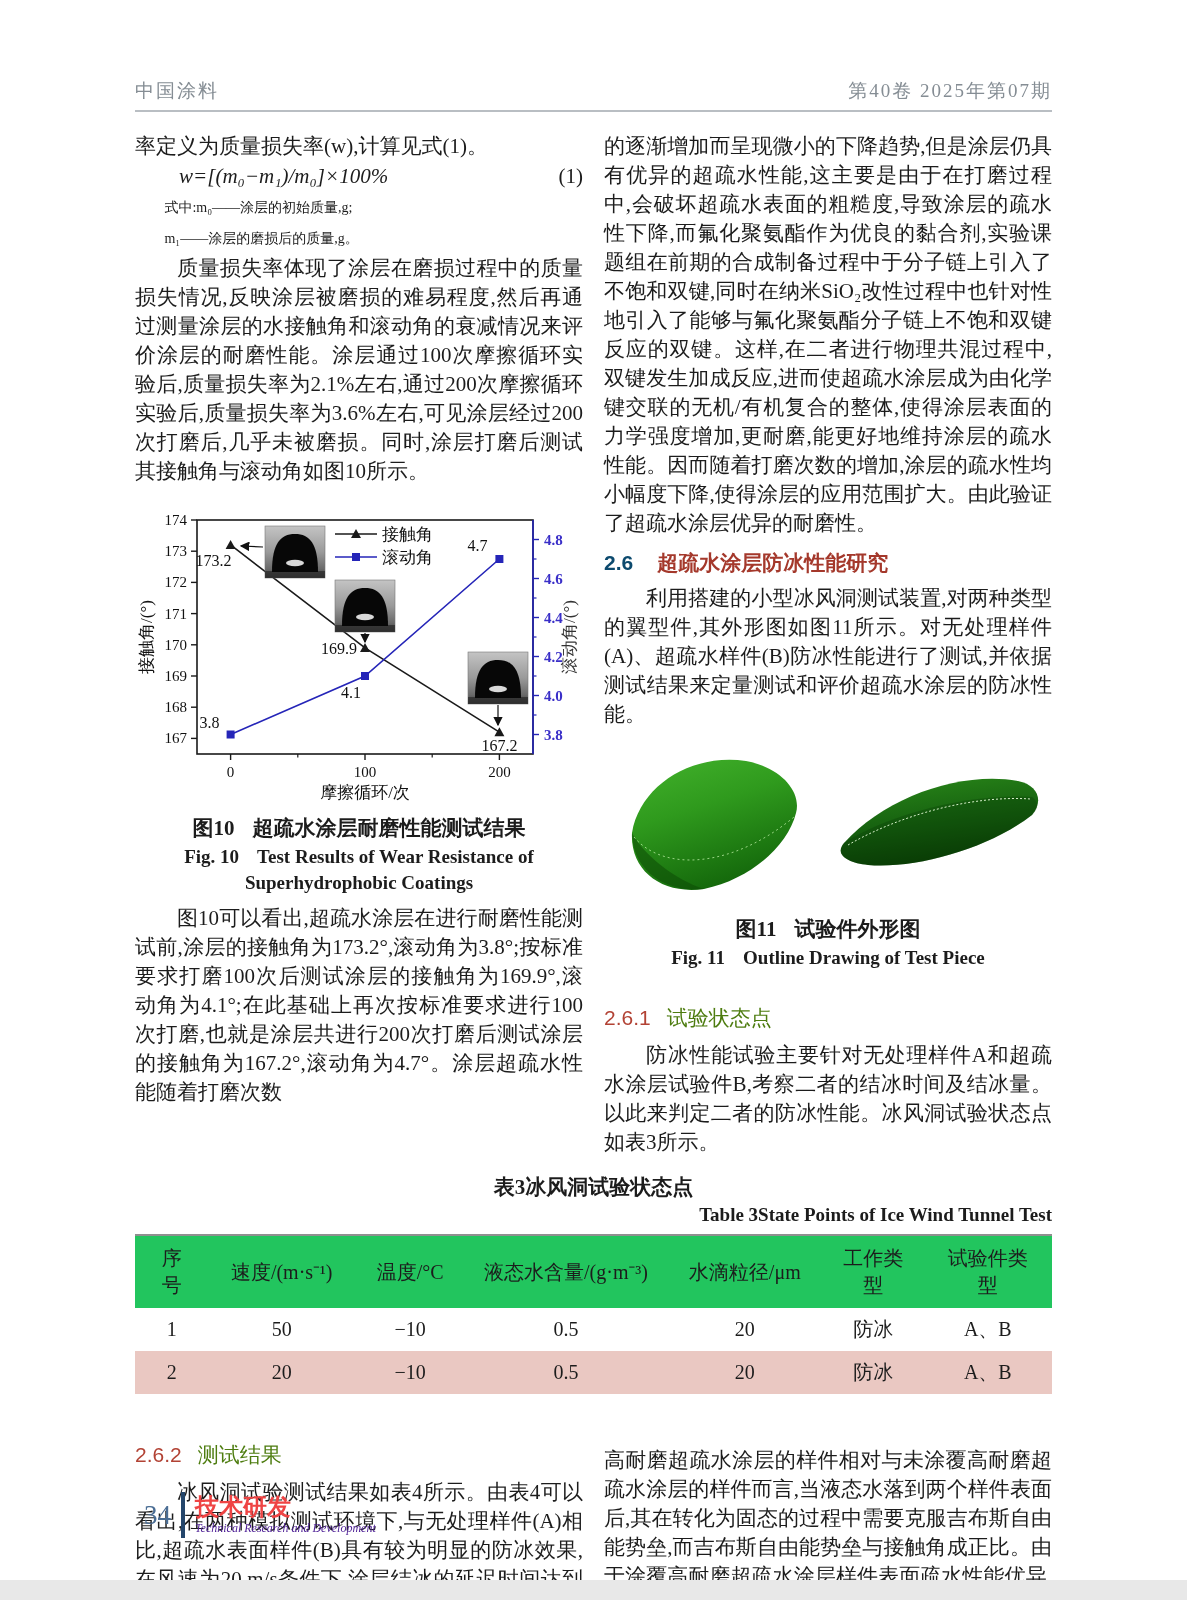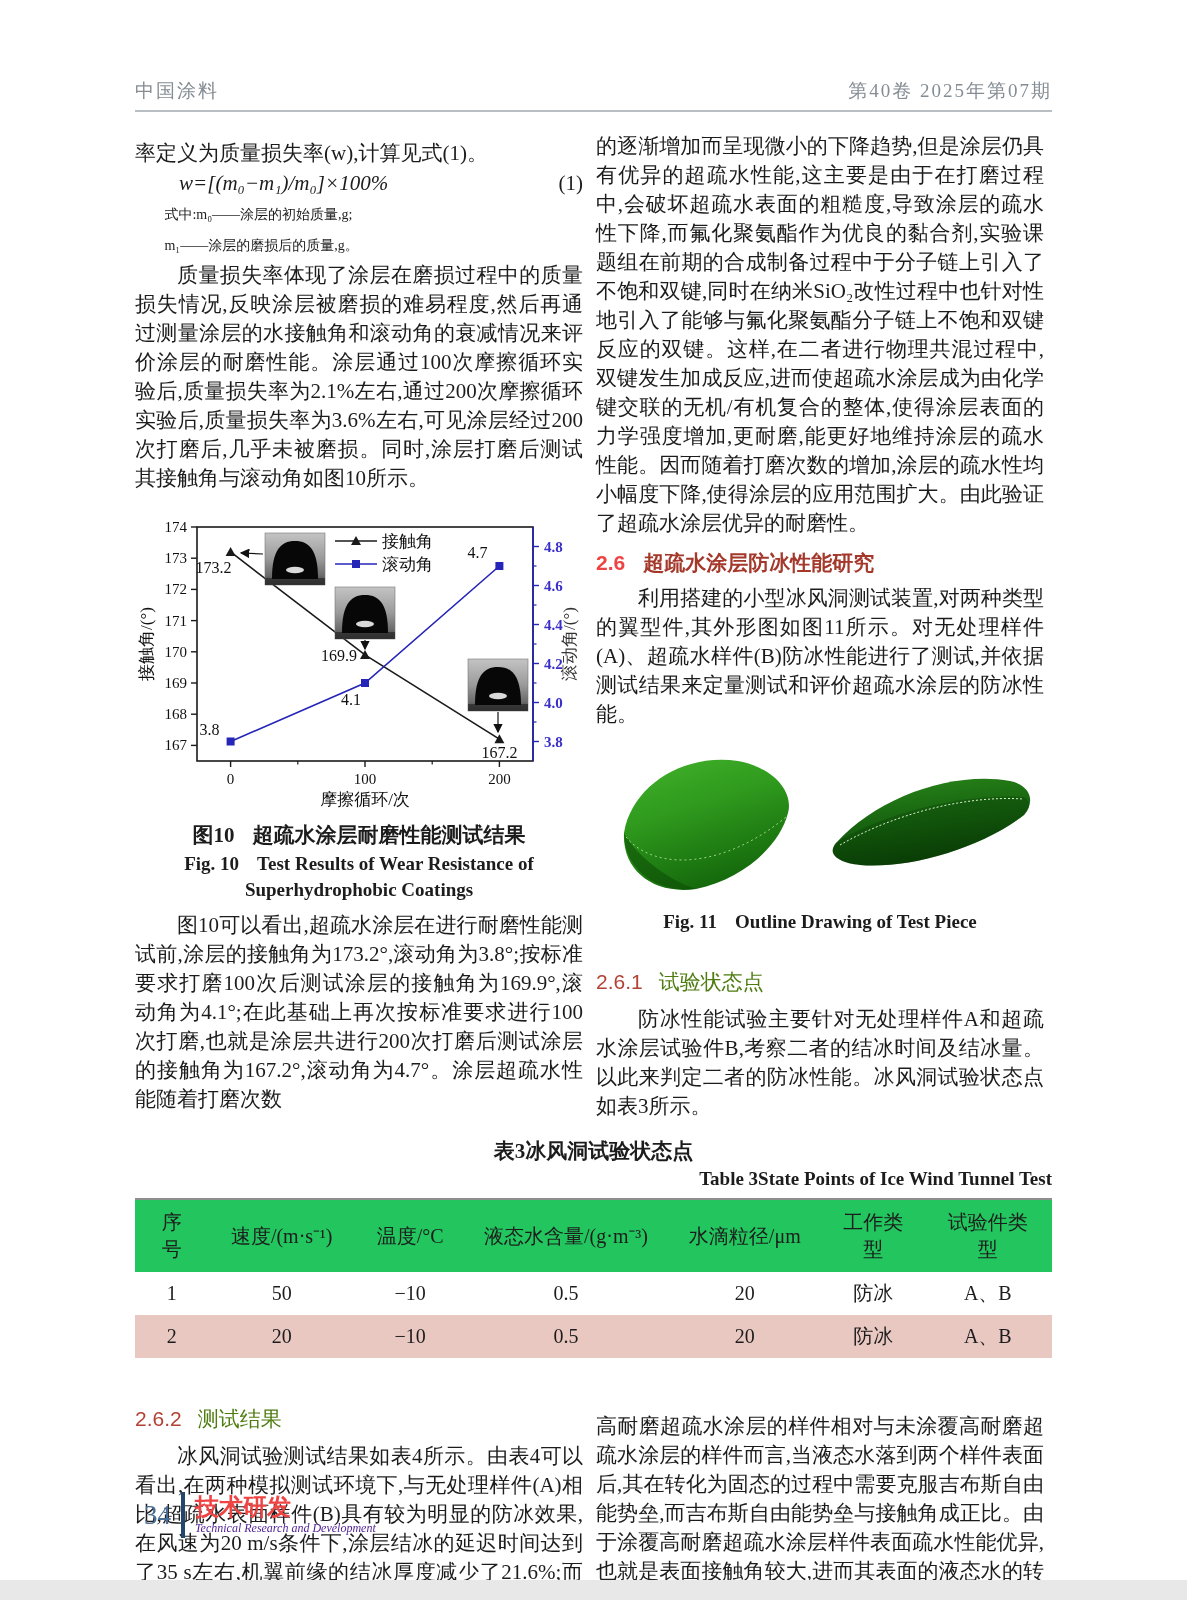--- a/index.html
+++ b/index.html
@@ -17,21 +17,21 @@
   
   .page-header{
     display:flex;justify-content:space-between;align-items:flex-end;
     border-bottom:2px solid #b9bec3;
     padding-bottom:6px;
     color:#858d94;
     font-size:19px;
     letter-spacing:2px;
   }
   
-  .cols{display:flex;gap:13px;margin-top:20px;align-items:center;}
+  .cols{display:flex;gap:21px;margin-top:20px;}
   .col{width:448px;}
   .body-text{
     margin:0;
     font-size:21px;
     line-height:29px;
     text-align:justify;
     text-align-last:left;
   }
   .ind{text-indent:2em;}
   .formula-row{
@@ -42,21 +42,21 @@
   .formula-math{font-style:italic;}
   .formula-note{margin:0;font-size:14px;line-height:31px;padding-left:2.1em;}
   .formula-note2{padding-left:2.1em;}
   
   .sec-h2{
     margin:10px 0 6px 0;
     font-family:"Liberation Sans", sans-serif;
     font-size:21px;font-weight:bold;color:#a4382b;
     line-height:30px;
   }
-  .sec-h2 .sec-num{margin-right:18px;color:#ef4444;}
+  .sec-h2 .sec-num{margin-right:24px;color:#0c4a6e;}
   .sec-h3{
     margin:34px 0 8px 0;
     font-size:21px;font-weight:normal;line-height:30px;
     font-family:"Liberation Sans", sans-serif;
   }
   .sec-h3 .sec-num{color:#b24234;margin-right:16px;}
   .sec-h3 .sec-title{font-family:"Liberation Serif", serif;color:#4d7c0f;}
   
   figure{margin:0;padding:0;}
   .fig-block{margin:16px 0 10px 0;text-align:center;}
@@ -256,20 +256,21 @@
             <path d="M28,88 C40,110 70,134 100,144 C60,148 28,124 28,88 Z" fill="#0c4a06" opacity="0.55"></path>
             <path d="M30,92 C60,128 130,122 190,72" fill="none" stroke="#bff0a8" stroke-width="0.9" stroke-dasharray="2 3" opacity="0.85"></path>
           </g>
           <g>
             <path d="M240,98 C282,52 356,26 414,36 C434,40 440,56 428,70 C384,104 312,124 264,120 C244,118 230,110 240,98 Z" fill="url(#wingR)"></path>
             <path d="M240,98 C280,72 360,48 428,52 C436,58 434,64 428,70 C384,104 312,124 264,120 C244,118 230,110 240,98 Z" fill="#0a3d05" opacity="0.35"></path>
             <path d="M244,100 C296,70 368,50 427,54" fill="none" stroke="#eaffdd" stroke-width="1" stroke-dasharray="2 2" opacity="0.9"></path>
           </g>
         </svg>
         <figcaption>
+          <div class="fig-caption-cn"><span>图11</span><span class="cap-gap"></span><span>试验件外形图</span></div>
           <div class="fig-caption-en"><span>Fig. 11</span><span class="cap-gap"></span><span>Outline Drawing of Test Piece</span></div>
         </figcaption>
       </figure>
 
       <h3 class="sec-h3">
         <span class="sec-num">2.6.1</span><span class="sec-title">试验状态点</span>
       </h3>
       <p class="body-text ind">防冰性能试验主要针对无处理样件A和超疏水涂层试验件B,考察二者的结冰时间及结冰量。以此来判定二者的防冰性能。冰风洞试验状态点如表3所示。</p>
     </div>
   </div>

